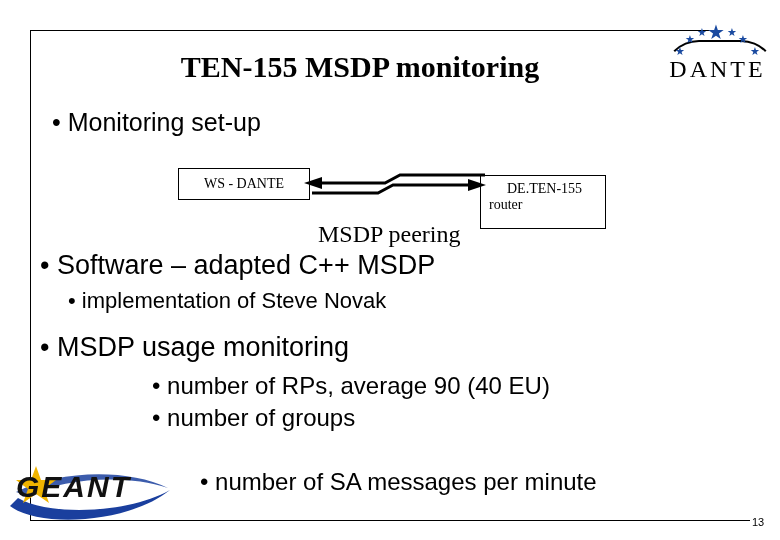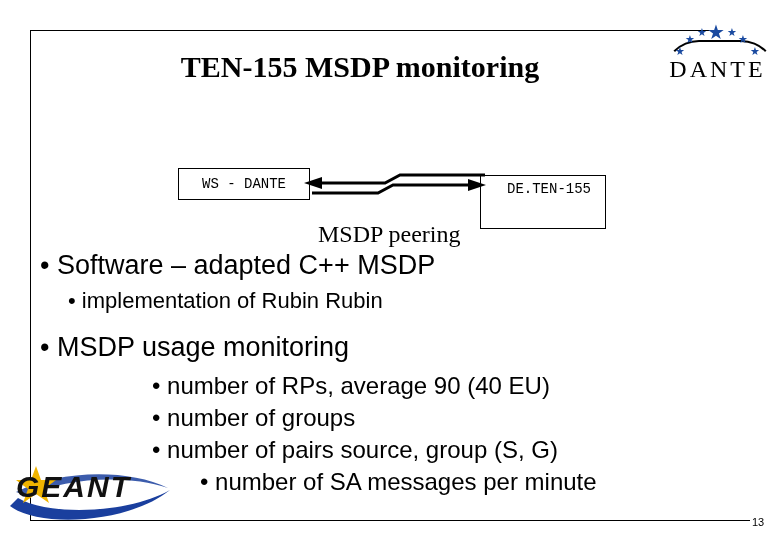--- a/index.html
+++ b/index.html
@@ -117,21 +117,21 @@
     font-size: 22px;
     color: #000;
     white-space: nowrap;
   }
 
   
   .node-box {
     position: absolute;
     border: 1px solid #000;
     background: #ffffff;
-    font-family: Liberation Mono, monospace;
+    font-family: Liberation Serif, serif;
     font-size: 14px;
     color: #000;
     box-sizing: border-box;
   }
   #ws-dante-box {
     left: 178px;
     top: 168px;
     width: 132px;
     height: 32px;
     display: flex;
@@ -227,47 +227,48 @@
     <div class="dante-star big" style="left:52px; top:0px;">★</div>
     <div class="dante-star" style="left:30px; top:12px;">★</div>
     <div class="dante-star" style="left:42px; top:5px;">★</div>
     <div class="dante-star" style="left:72px; top:5px;">★</div>
     <div class="dante-star" style="left:83px; top:12px;">★</div>
     <div class="dante-star" style="left:20px; top:24px;">★</div>
     <div class="dante-star" style="left:95px; top:24px;">★</div>
     <div class="dante-word">DANTE</div>
   </div>
 
+  <div class="b1" style="left:52px; top:108px;">• Monitoring set-up</div>
 
   <div class="node-box" id="ws-dante-box">
     <span>WS - DANTE</span>
   </div>
 
   <div class="node-box" id="router-box">
     <span class="line l1">DE.TEN-155</span>
+    <span class="line">router</span>
   </div>
 
   <svg class="arrows" viewBox="0 0 220 60">
 
     <path d="M 195 20 L 110 20 L 95 28 L 30 28" stroke="#000" stroke-width="3" fill="none"></path>
     <polygon points="14,28 32,22 32,34" fill="#000"></polygon>
 
     <path d="M 22 38 L 88 38 L 103 30 L 180 30" stroke="#000" stroke-width="3" fill="none"></path>
     <polygon points="196,30 178,24 178,36" fill="#000"></polygon>
   </svg>
 
   <div class="msdp-peering">MSDP peering</div>
 
   <div class="b1" style="left:40px; top:250px; font-size:27px;">• Software – adapted C++  MSDP</div>
-  <div class="b2" style="left:68px; top:288px;">• implementation of Rubin Rubin</div>
+  <div class="b2" style="left:68px; top:288px;">• implementation of Steve Novak</div>
   <div class="b1" style="left:40px; top:332px; font-size:27px;">• MSDP usage monitoring</div>
 
   <div class="b3" style="left:152px; top:372px; font-size:24px;">• number of RPs, average 90 (40 EU)</div>
   <div class="b3" style="left:152px; top:404px; font-size:24px;">• number of groups</div>
-  <div class="b3" style="left:152px; top:436px; font-size:24px;">• number of pairs source, group (S, G)</div>
   <div class="b3" style="left:152px; top:468px; font-size:24px;margin-left:48px;">• number of SA messages per minute</div>
 
   <div class="geant-logo">
     <svg width="165" height="62" viewBox="0 0 165 62">
       <path d="M 2 44 C 30 66 120 62 162 28 C 120 52 40 54 10 36 Z" fill="#1a3f9e"></path>
       <path d="M 8 30 C 50 8 120 6 160 26 C 118 12 56 16 20 34 Z" fill="#1a3f9e" opacity="0.85"></path>
       <polygon points="28,4 33,18 48,18 36,27 41,41 28,32 15,41 20,27 8,18 23,18" fill="#f0b400"></polygon>
     </svg>
     <div class="geant-word">GEANT</div>
   </div>

